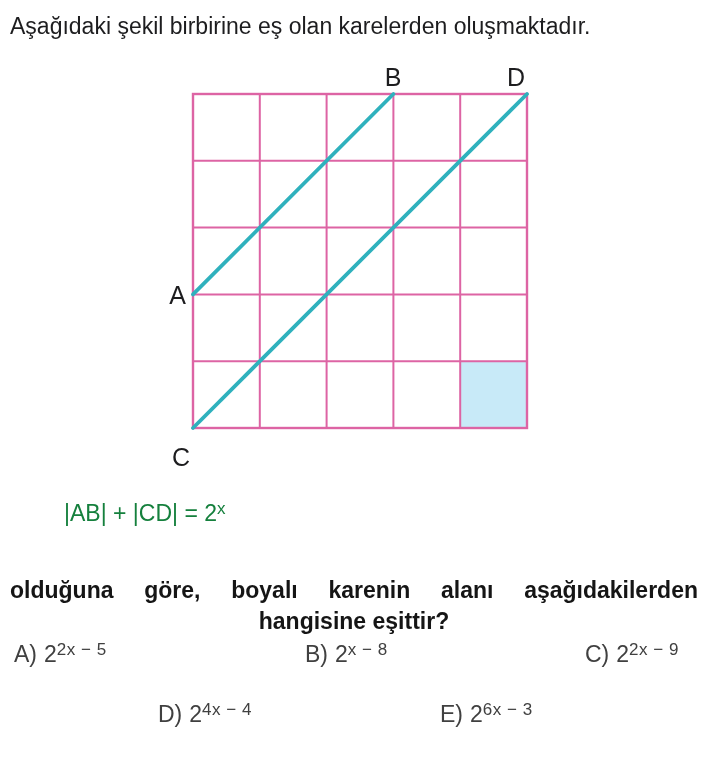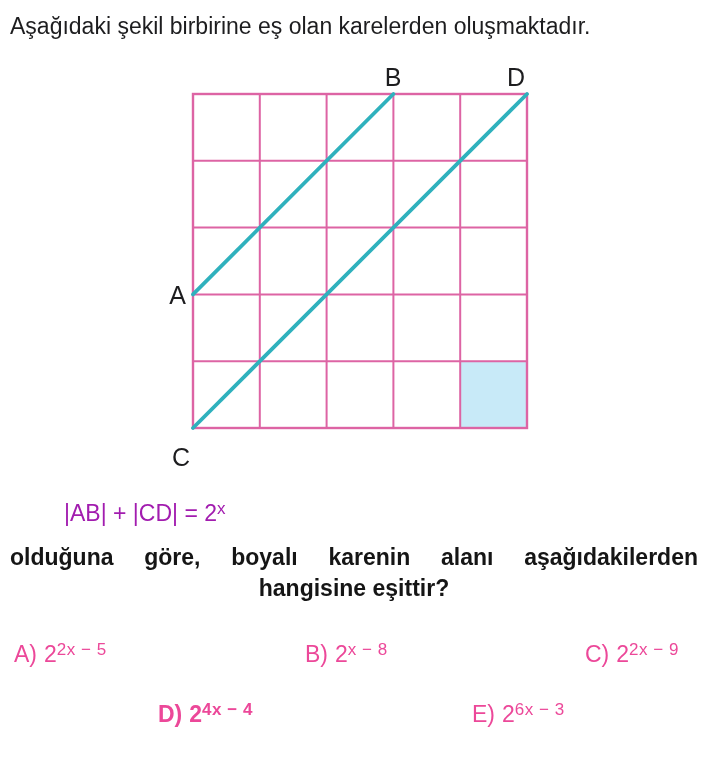--- a/index.html
+++ b/index.html
@@ -16,45 +16,45 @@
     position: absolute; left: 10px; top: 12px; width: 690px;
     font-size: 23px; line-height: 28px; color: #1d1d1f;
   }
 
   .figure-wrap { position: absolute; left: 150px; top: 58px; width: 400px; height: 414px; }
   .figure-wrap svg { display: block; width: 400px; height: 414px; }
   .figure-wrap text { font-family: "Liberation Sans", sans-serif; font-size: 25px; fill: #1d1d1f; }
 
   .equation {
     position: absolute; left: 64px; top: 500px;
-    font-size: 23px; color: #a21caf; white-space: nowrap;
+    font-size: 23px; color: #15803d; white-space: nowrap;
   }
   .equation sup { font-size: 0.74em; position: relative; top: 0.1em; vertical-align: super; line-height: 0; }
 
   .question {
     position: absolute; left: 10px; top: 542px; width: 688px;
     font-size: 23px; font-weight: bold; line-height: 31px; color: #151515;
   }
   .question .justify-line {
     text-align: justify; text-align-last: justify;
     white-space: nowrap; 
-    display: block; width: 100%;
+    display: block; width: 100%; margin-top: 33px;
   }
   .question .q-line2 { display: block; text-align: center; }
 
   .opt {
-    position: absolute; font-size: 23px; color: #ec4899; white-space: nowrap;
+    position: absolute; font-size: 23px; color: #404040; white-space: nowrap;
   }
   .opt .opt-label { margin-right: 7px; }
   .opt sup { font-size: 0.74em; position: relative; top: 0.08em; vertical-align: super; line-height: 0; letter-spacing: 0.5px; }
   .opt-a { left: 14px;  top: 641px; }
   .opt-b { left: 305px; top: 641px; }
   .opt-c { left: 585px; top: 641px; }
-  .opt-d { left: 158px; top: 701px; font-weight: bold; }
-  .opt-e { left: 440px; top: 701px; margin-left: 32px; }
+  .opt-d { left: 158px; top: 701px; }
+  .opt-e { left: 440px; top: 701px; }
 </style>
 </head>
 <body>
 
 <div class="page">
 
   <div class="intro">Aşağıdaki şekil birbirine eş olan karelerden oluşmaktadır.</div>
 
   <div class="figure-wrap">
     <svg viewBox="0 0 400 414" xmlns="http://www.w3.org/2000/svg">

